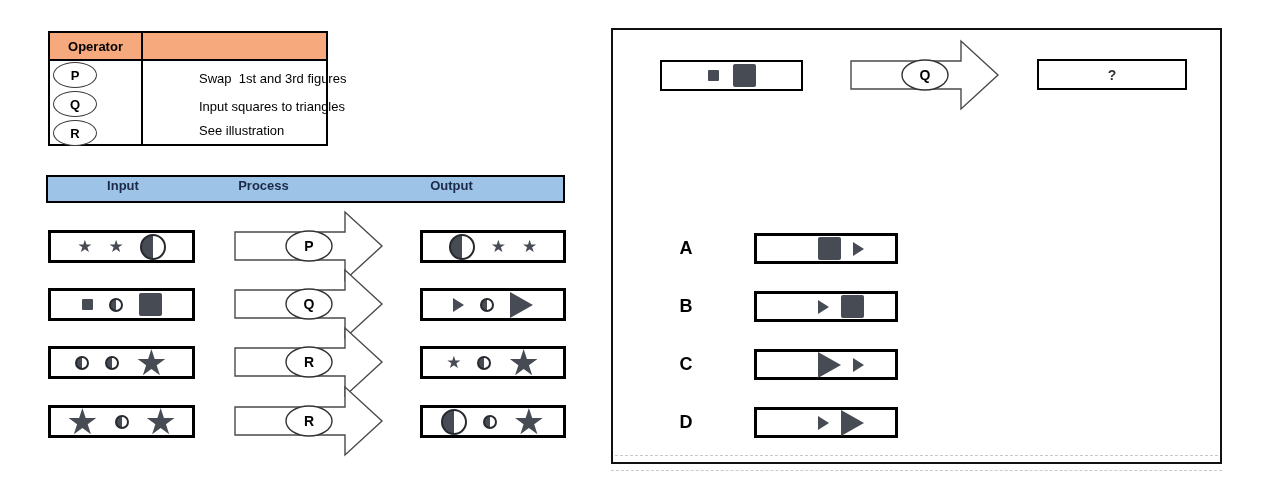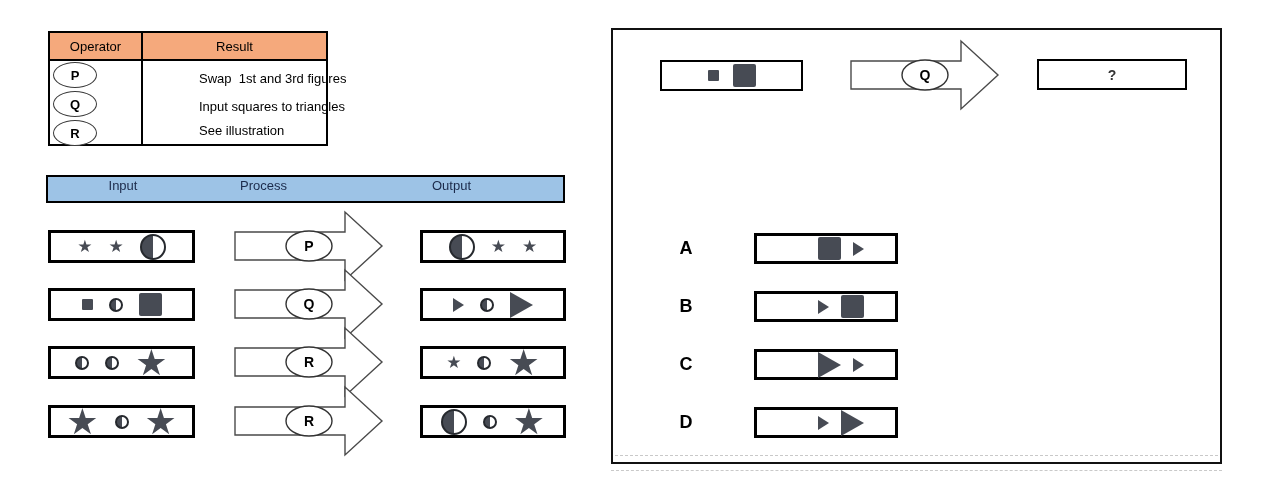--- a/index.html
+++ b/index.html
@@ -6,35 +6,35 @@
   .canvas{
     position:relative;width:1270px;height:494px;background:#ffffff;
     font-family:"Liberation Sans",sans-serif;color:#000;overflow:hidden;
   }
   
   .op-table{position:absolute;left:48px;top:31px;width:280px;height:115px;
     border:2px solid #000;background:#fff;box-sizing:border-box;}
   .op-head{display:flex;height:26px;background:var(--table-header-bg,#F5A97C);
     border-bottom:2px solid #000;}
   .op-cell{display:flex;align-items:center;justify-content:center;
-    font-weight:normal;font-size:13px;}
+    font-weight:bold;font-size:13px;}
   .op-col1{width:93px;border-right:2px solid #000;box-sizing:border-box;}
   .op-col2{flex:1;}
   .op-body{position:relative;height:85px;}
   .op-sep{position:absolute;left:91px;top:0;bottom:0;width:0;border-right:2px solid #000;}
   .oval{position:absolute;width:44px;height:26px;border:1.6px solid #3a3a3a;
     border-radius:50%;background:#fff;display:flex;align-items:center;
     justify-content:center;font-weight:bold;font-size:13px;box-sizing:border-box;}
   .op-oval{left:3px;}
   .op-result{position:absolute;left:102px;font-size:13px;white-space:pre;margin-left:47px;}
   
   .band{position:absolute;left:46px;top:175px;width:519px;height:28px;
     background:var(--band-header-bg,#9DC3E6);border:2px solid #000;box-sizing:border-box;}
   .band-label{position:absolute;top:0;height:16px;display:flex;align-items:center;
-    justify-content:center;font-weight:normal;font-size:13px;
+    justify-content:center;font-weight:bold;font-size:13px;
     color:var(--band-header-text,#1b2a4a);}
   
   .fig-box{position:absolute;background:#fff;border:3px solid #000;
     box-sizing:border-box;display:flex;align-items:center;justify-content:center;}
   .gap16{gap:16px;} .gap14{gap:14px;} .gap12{gap:12px;}
   
   .arrow{position:absolute;overflow:visible;}
   .arrow text{font-family:"Liberation Sans",sans-serif;font-size:14px;font-weight:bold;fill:#000;}
   
   .shape{display:inline-block;flex:none;}
@@ -60,21 +60,20 @@
   .dash-below{position:absolute;left:611px;top:470px;width:611px;border-top:1px dashed #c9c9c9;}
 </style>
 </head>
 <body>
 
 <div class="canvas">
 
   <div class="op-table">
     <div class="op-head">
       <div class="op-cell op-col1">Operator</div>
-      <div class="op-cell op-col2">Result</div>
     </div>
     <div class="op-body">
       <div class="op-sep"></div>
       <div class="oval op-oval" style="top:1px">
           <span>P</span>
         </div>
       <div class="oval op-oval" style="top:30px">
           <span>Q</span>
         </div>
       <div class="oval op-oval" style="top:59px">

